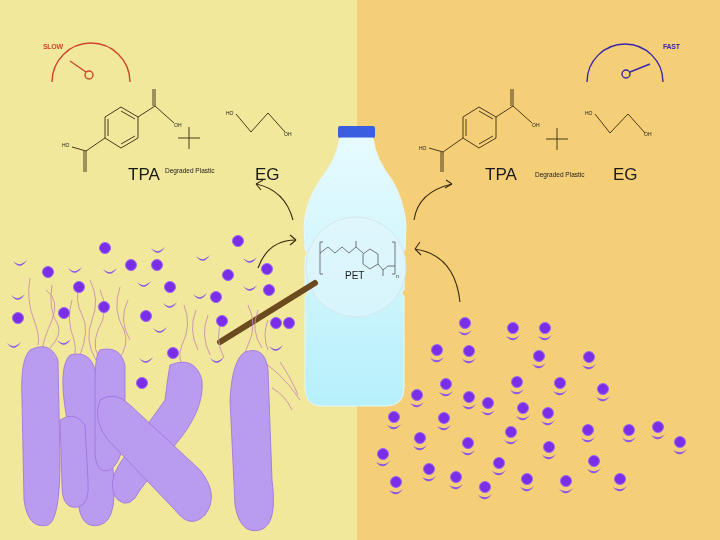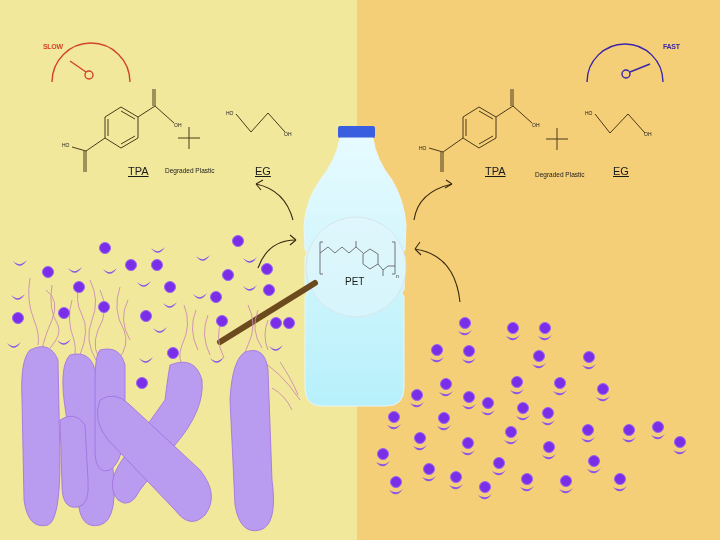--- a/index.html
+++ b/index.html
@@ -1,19 +1,19 @@
 <!DOCTYPE html>
 <html><head>
   <meta charset="utf-8">
   <style>
     html, body { margin: 0; padding: 0; }
     body { width: 720px; height: 540px; overflow: hidden; position: relative; font-family: "Liberation Sans", sans-serif; }
     #scene { position: absolute; left: 0; top: 0; width: 720px; height: 540px; }
     .lbl { position: absolute; color: #1a1a1a; white-space: nowrap; }
-    .big { font-size: 11px; text-decoration: underline; }
+    .big { font-size: 17px; }
     .small { font-size: 6.5px; }
     .tiny { font-size: 5px; }
     .gauge-lbl { font-size: 7px; font-weight: bold; letter-spacing: -0.3px; }
   </style>
 </head>
 <body>
 
 <svg id="scene" viewBox="0 0 720 540" xmlns="http://www.w3.org/2000/svg">
   <defs>
     <linearGradient id="bottleGrad" x1="0" y1="0" x2="0" y2="1">
@@ -243,14 +243,14 @@
 <div class="lbl tiny" style="left:284px;top:131px;">OH</div>
 
 <div class="lbl big" style="left:485px;top:165px;">TPA</div>
 <div class="lbl small" style="left:535px;top:171px;">Degraded Plastic</div>
 <div class="lbl big" style="left:613px;top:165px;">EG</div>
 <div class="lbl tiny" style="left:532px;top:122px;">OH</div>
 <div class="lbl tiny" style="left:419px;top:145px;">HO</div>
 <div class="lbl tiny" style="left:585px;top:110px;">HO</div>
 <div class="lbl tiny" style="left:644px;top:131px;">OH</div>
 
-<div class="lbl" style="left:345px;top:276px;font-size:10px;">PET</div>
+<div class="lbl" style="left:345px;top:270px;font-size:10px;">PET</div>
 <div class="lbl tiny" style="left:396px;top:273px;">n</div>
 
 </body></html>

